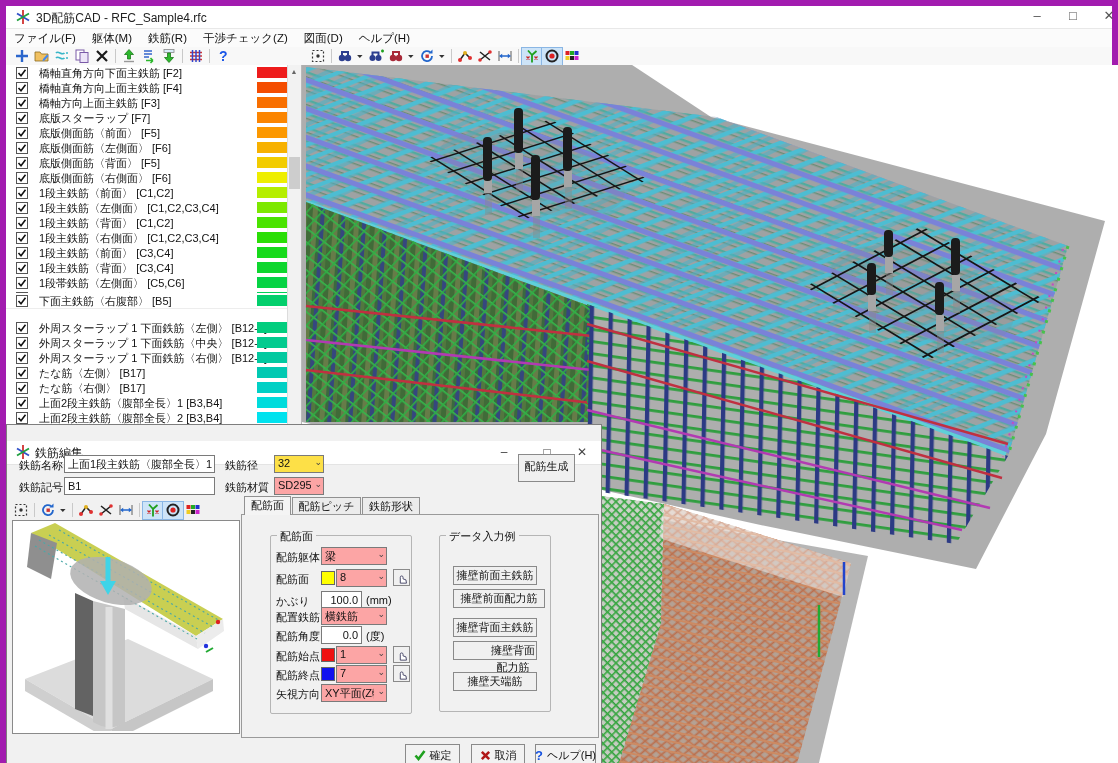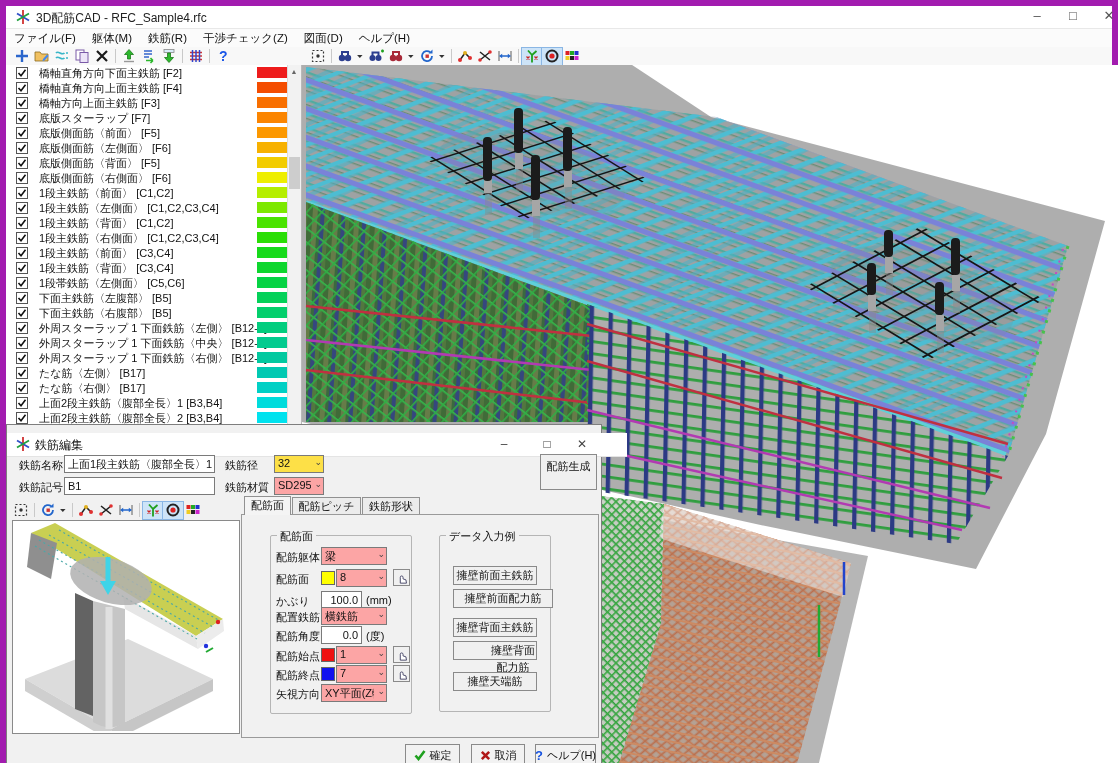--- a/index.html
+++ b/index.html
@@ -27,21 +27,21 @@
   .lrow .cb svg{position:absolute;left:0px;top:0px;}
   .lrow .ltxt{position:absolute;left:33px;top:1px;font-size:11px;white-space:nowrap;}
   .lrow .sw{position:absolute;left:251px;top:2px;width:30px;height:11px;}
   #lscroll{position:absolute;right:0;top:0;width:13px;height:704px;background:#f2f2f2;border-left:1px solid #dcdcdc;}
   #lthumb{position:absolute;left:1px;top:92px;width:11px;height:32px;background:#cdcdcd;}
   .sarrow{position:absolute;left:0;width:12px;height:14px;color:#666;font-size:7px;text-align:center;line-height:14px;}
   
   #viewport{position:absolute;left:296px;top:59px;width:822px;height:704px;background:#fff;}
   
   #dialog{position:absolute;left:0px;top:418px;width:596px;height:345px;background:#f1f1f1;border:1px solid #7e7e7e;box-sizing:border-box;}
-  #dlg-titlebar{position:absolute;left:0;top:8px;width:100%;height:23px;background:#fff;border-bottom:1px solid #e4e4e4;padding-left:26px;}
+  #dlg-titlebar{position:absolute;left:0;top:16px;width:100%;height:23px;background:#fff;border-bottom:1px solid #e4e4e4;}
   #dlg-title{position:absolute;left:28px;top:4px;font-size:12px;}
   .dwinbtn{position:absolute;top:1px;width:30px;height:21px;text-align:center;line-height:20px;color:#444;font-size:12px;}
   .dlbl{position:absolute;font-size:11px;color:#111;}
   .dinput{position:absolute;background:#fff;border:1px solid #7a7a7a;font-size:11px;padding:1px 3px;box-sizing:border-box;overflow:hidden;white-space:nowrap;line-height:14px;}
   .dselect{position:absolute;background:#fca5a5;border:1px solid #7a7a7a;font-size:11px;box-sizing:border-box;overflow:hidden;white-space:nowrap;}
   .dselect .val{position:absolute;left:3px;top:1px;right:12px;overflow:hidden;}
   .dselect .chev{position:absolute;right:1px;top:1px;color:#444;font-size:9px;}
   .dselect.gray{background:#fde047;}
   .dbtn{position:absolute;background:#f0f0f0;border:1px solid #8a8a8a;font-size:11px;text-align:center;box-sizing:border-box;}
   .groupbox{position:absolute;border:1px solid #b5b5b5;border-radius:2px;}
@@ -373,21 +373,21 @@
         </div>
         <div class="lrow" style="top: 225px;">
           <span class="cb">
             <svg width="10" height="10" viewBox="0 0 10 10">
               <path d="M1.5 5l2.5 2.8L8.5 1.8" stroke="#111" stroke-width="1.6" fill="none"></path>
             </svg>
           </span>
           <span class="ltxt">下面主鉄筋〈左腹部〉 [B5]</span>
           <span class="sw" style="background:#04d159"></span>
         </div>
-        <div class="lrow" style="top: 240px;">
+        <div class="lrow" style="top: 228px;">
           <span class="cb">
             <svg width="10" height="10" viewBox="0 0 10 10">
               <path d="M1.5 5l2.5 2.8L8.5 1.8" stroke="#111" stroke-width="1.6" fill="none"></path>
             </svg>
           </span>
           <span class="ltxt">下面主鉄筋〈右腹部〉 [B5]</span>
           <span class="sw" style="background:#03cf6c"></span>
         </div>
         <div class="lrow" style="top: 255px;">
           <span class="cb">
@@ -635,21 +635,21 @@
     <span class="dlbl" style="left:218px;top:33px;">鉄筋径</span>
     <div class="dselect gray" style="left:267px;top:30px;width:50px;height:18px;">
       <span class="val">32</span>
         <span class="chev">⌄</span>
     </div>
     <span class="dlbl" style="left:218px;top:55px;">鉄筋材質</span>
     <div class="dselect" style="left:267px;top:52px;width:50px;height:18px;">
       <span class="val">SD295</span>
         <span class="chev">⌄</span>
     </div>
-    <div class="dbtn" style="left:533px;top:29px;width:57px;height:36px;line-height:22px;">配筋生成</div>
+    <div class="dbtn" style="left:511px;top:29px;width:57px;height:28px;line-height:22px;">配筋生成</div>
 
     <div class="tb" id="dlg-tb" style="left:4px;top:76px;">
         <span class="ticon">
           <svg width="16" height="16" viewBox="0 0 16 16">
             <rect x="2.5" y="2.5" width="11" height="11" fill="none" stroke="#333" stroke-width="1.2" stroke-dasharray="2 2"></rect>
             <circle cx="8" cy="8" r="1.7" fill="#333"></circle>
           </svg>
         </span>
         <span class="tsep"></span>
         <span class="ticon">
@@ -803,21 +803,21 @@
           <div class="dselect" style="left:50px;top:148px;width:66px;height:18px;">
             <span class="val">XY平面(Z軸正</span>
             <span class="chev">⌄</span>
           </div>
         </div>
     </div>
     <div class="groupbox" style="left:432px;top:110px;width:110px;height:175px;">
       <span class="grouplbl">データ入力例</span>
       <div id="example-btns">
           <div class="dbtn" style="left: 13px; top: 30px; width: 84px; height: 19px; line-height: 17px;">擁壁前面主鉄筋</div>
-          <div class="dbtn" style="left: 13px; top: 53px; width: 100px; height: 19px; line-height: 17px;">擁壁前面配力筋</div>
+          <div class="dbtn" style="left: 13px; top: 53px; width: 92px; height: 19px; line-height: 17px;">擁壁前面配力筋</div>
           <div class="dbtn" style="left: 13px; top: 82px; width: 84px; height: 19px; line-height: 17px;">擁壁背面主鉄筋</div>
           <div class="dbtn" style="left: 13px; top: 105px; width: 84px; height: 19px; line-height: 17px; padding-left: 36px;">擁壁背面配力筋</div>
           <div class="dbtn" style="left: 13px; top: 136px; width: 84px; height: 19px; line-height: 17px;">擁壁天端筋</div>
         </div>
     </div>
 
     <div class="fbtn" style="left:398px;top:319px;width:55px;">
         <svg width="12" height="12" viewBox="0 0 12 12">
           <path d="M1.5 6.5l3 3.5 6-8" stroke="#1fa01f" stroke-width="2.6" fill="none"></path>
         </svg>

